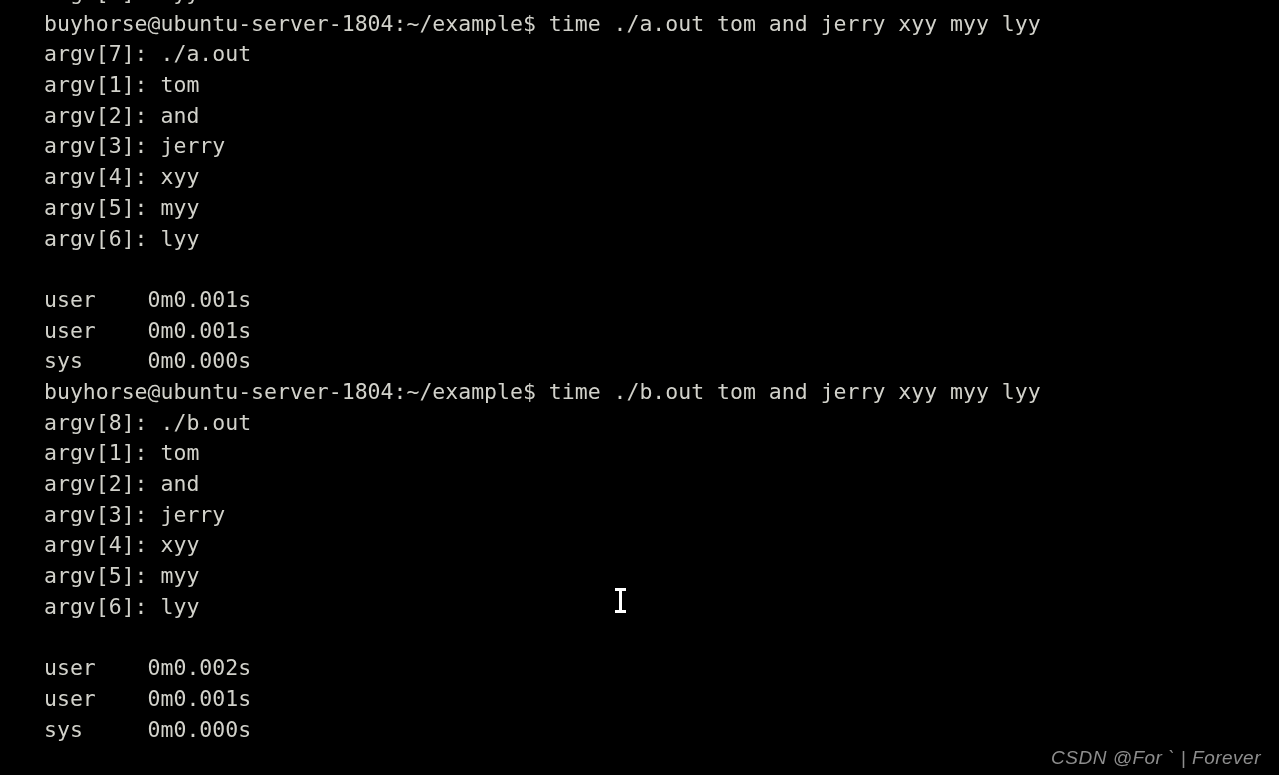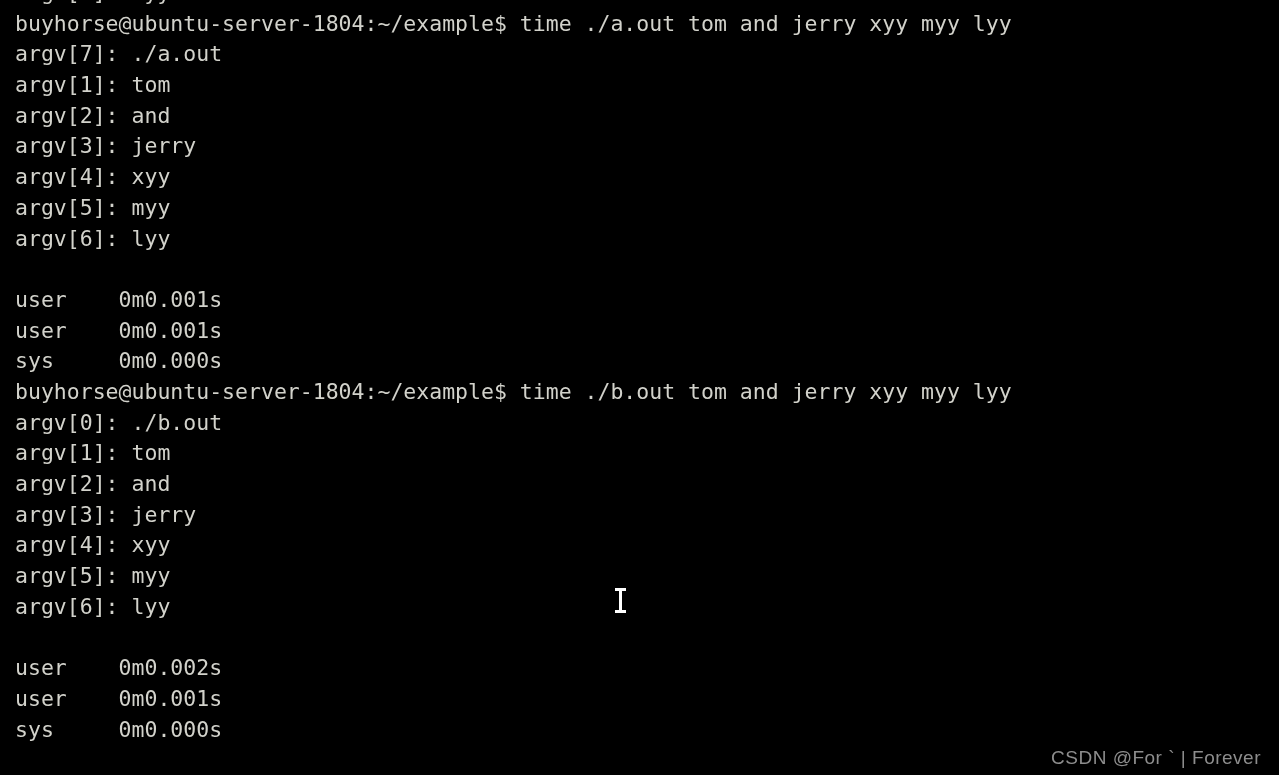--- a/index.html
+++ b/index.html
@@ -32,22 +32,23 @@
   }
 
   .line {
     height: 30.7px;
     line-height: 30.7px;
     white-space: pre;
     color: #d2d2cb;
     font-size: 21.5px;
     font-family: "DejaVu Sans Mono", "Liberation Mono", monospace;
     letter-spacing: 0px;
-    padding-left: 15px;
+    padding-left: 0;
     box-sizing: border-box;
+    margin-left: 44px;
   }
 
   .line.blank {
     color: transparent;
   }
 
   
   #mouse-cursor {
     position: absolute;
     left: 615px;
@@ -79,20 +80,21 @@
   #watermark {
     position: absolute;
     right: 18px;
     bottom: 6px;
     color: #9a9a9a;
     font-family: "Liberation Sans", sans-serif;
     font-size: 19px;
     white-space: pre;
     letter-spacing: 0.5px;
     opacity: 0.92;
+    font-style: italic;
   }
 </style>
 </head>
 <body>
 
 <div id="terminal">
   <div id="screen">
     <div class="line">argv[6]: lyy</div>
     <div class="line">buyhorse@ubuntu-server-1804:~/example$ time ./a.out tom and jerry xyy myy lyy</div>
     <div class="line">argv[7]: ./a.out</div>
@@ -100,21 +102,21 @@
     <div class="line">argv[2]: and</div>
     <div class="line">argv[3]: jerry</div>
     <div class="line">argv[4]: xyy</div>
     <div class="line">argv[5]: myy</div>
     <div class="line">argv[6]: lyy</div>
     <div class="line blank"> </div>
     <div class="line">user    0m0.001s</div>
     <div class="line">user    0m0.001s</div>
     <div class="line">sys     0m0.000s</div>
     <div class="line">buyhorse@ubuntu-server-1804:~/example$ time ./b.out tom and jerry xyy myy lyy</div>
-    <div class="line">argv[0]: ./b.out</div>
+    <div class="line">argv[8]: ./b.out</div>
     <div class="line">argv[1]: tom</div>
     <div class="line">argv[2]: and</div>
     <div class="line">argv[3]: jerry</div>
     <div class="line">argv[4]: xyy</div>
     <div class="line">argv[5]: myy</div>
     <div class="line">argv[6]: lyy</div>
     <div class="line blank"> </div>
     <div class="line">user    0m0.002s</div>
     <div class="line">user    0m0.001s</div>
     <div class="line">sys     0m0.000s</div>

